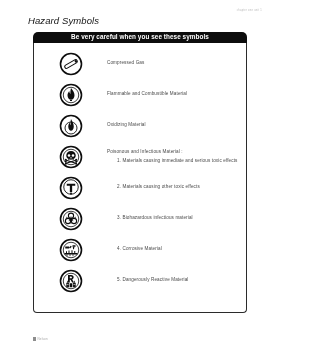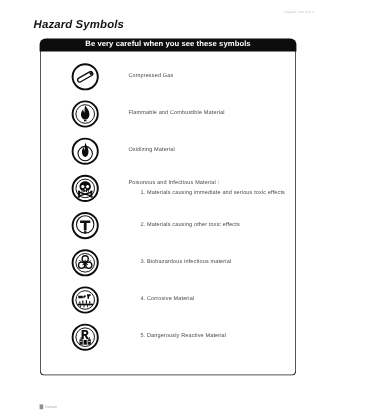--- a/index.html
+++ b/index.html
@@ -27,21 +27,21 @@
     white-space: nowrap;
     font-family: "Liberation Sans", sans-serif;
   }
 
   
   .page-title {
     position: absolute;
     left: 28px;
     top: 15px;
     font-size: 9.5px;
-    font-weight: bold;
+    font-weight: normal;
     font-style: italic;
     letter-spacing: 0.1px;
     color: #141414;
   }
 
   
   .card {
     position: absolute;
     left: 33px;
     top: 32px;

